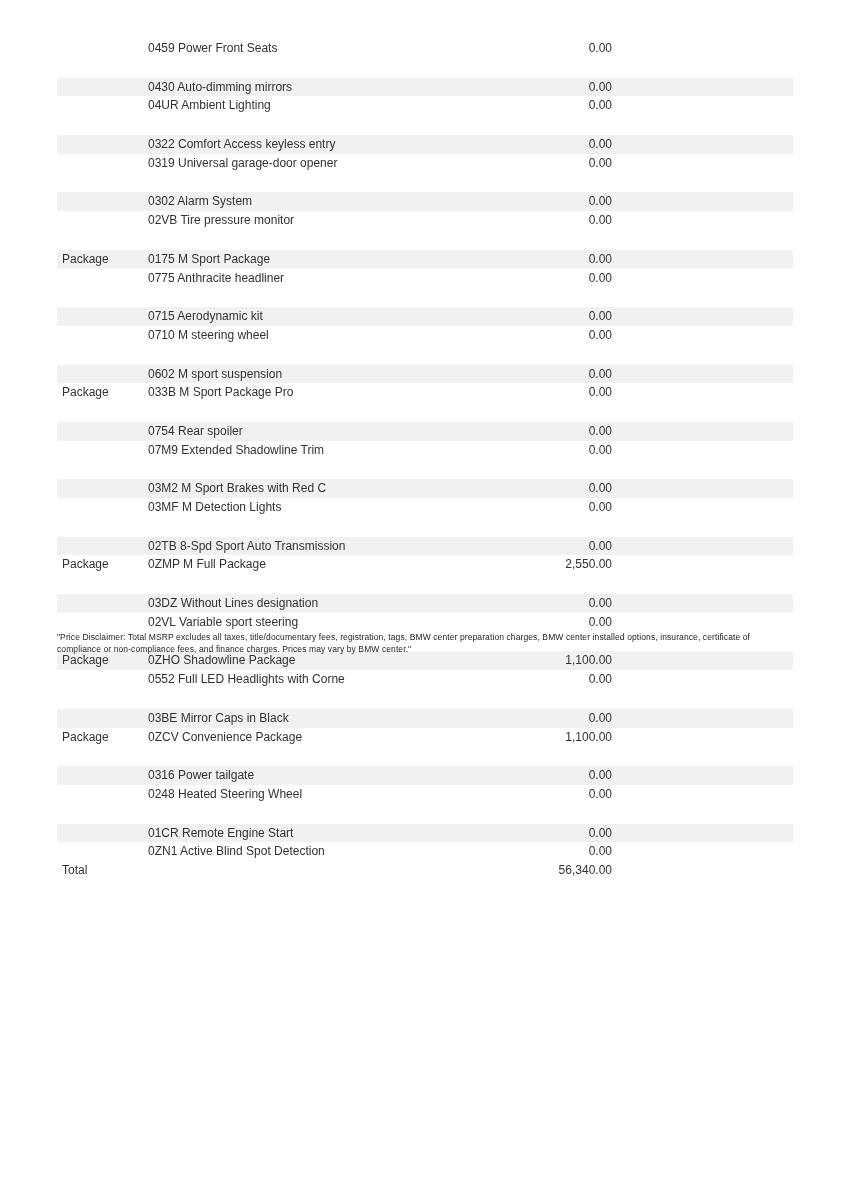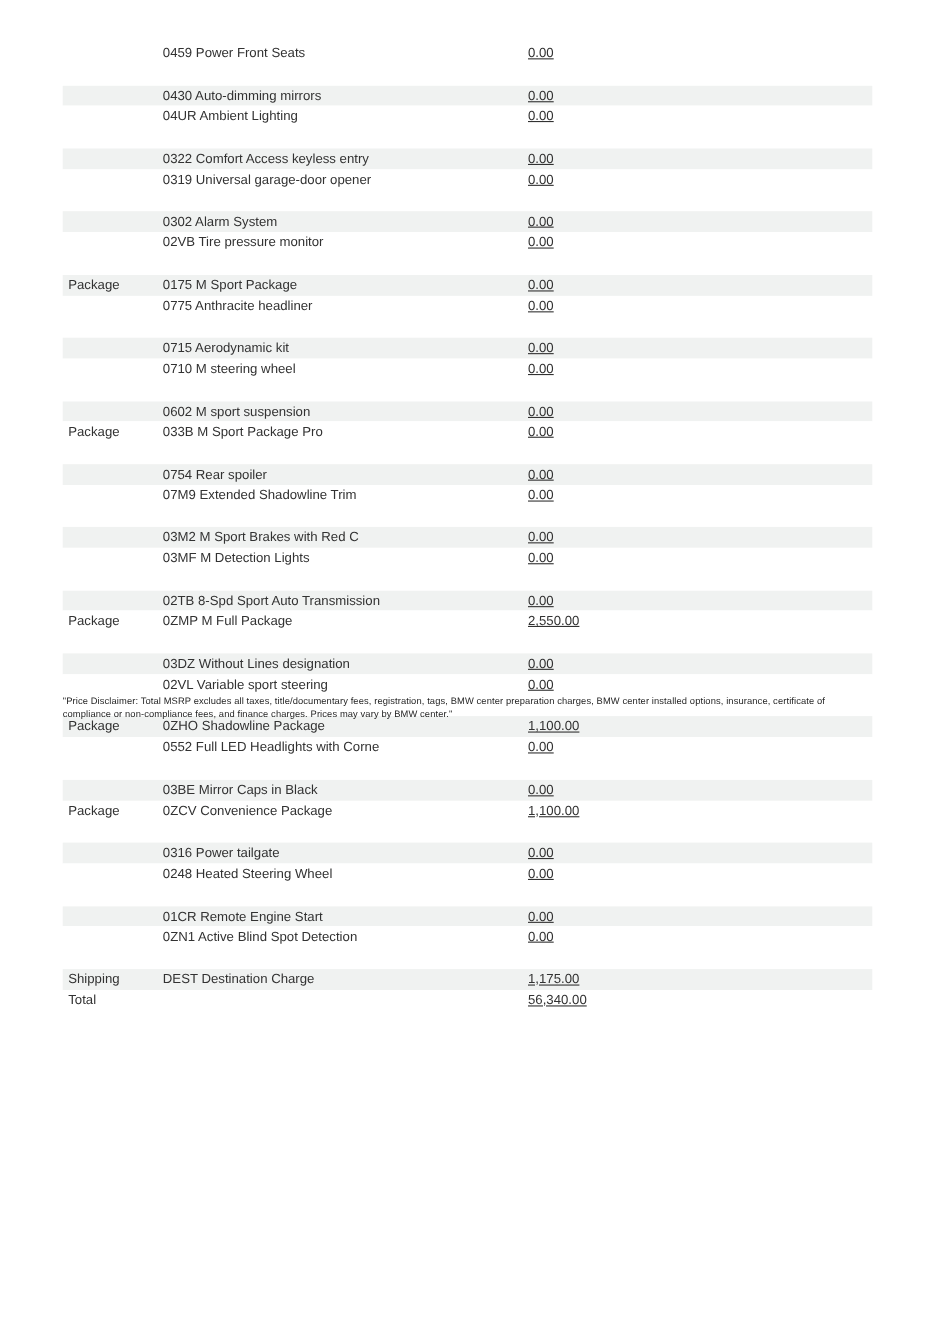--- a/index.html
+++ b/index.html
@@ -46,23 +46,22 @@
     margin-top: 20px;
   }
   .row .cat {
     padding-left: 5px;
     overflow: hidden;
   }
   .row .item {
     overflow: hidden;
   }
   .row .price {
-    text-align: left;
-    overflow: hidden;
-    text-decoration: underline;
+    text-align: right;
+    overflow: hidden;
   }
   .disclaimer {
     position: absolute;
     left: 57px;
     top: 632px;
     width: 726px;
     font-size: 8.5px;
     line-height: 11.6px;
     color: var(--disclaimer-text);
     letter-spacing: 0.1px;
@@ -241,26 +240,20 @@
       <span class="item">01CR Remote Engine Start</span>
       <span class="price">0.00</span>
       <span class="filler"></span>
     </div>
       <div class="row">
       <span class="cat"></span>
       <span class="item">0ZN1 Active Blind Spot Detection</span>
       <span class="price">0.00</span>
       <span class="filler"></span>
     </div>
-      <div class="row striped">
-      <span class="cat">Shipping</span>
-      <span class="item">DEST Destination Charge</span>
-      <span class="price">1,175.00</span>
-      <span class="filler"></span>
-    </div>
       <div class="row">
       <span class="cat">Total</span>
       <span class="item"></span>
       <span class="price">56,340.00</span>
       <span class="filler"></span>
     </div>
     </div>
 
   <div class="disclaimer">"Price Disclaimer: Total MSRP excludes all taxes, title/documentary fees, registration, tags, BMW center preparation charges, BMW center installed options, insurance, certificate of compliance or non-compliance fees, and finance charges. Prices may vary by BMW center."</div>
 

